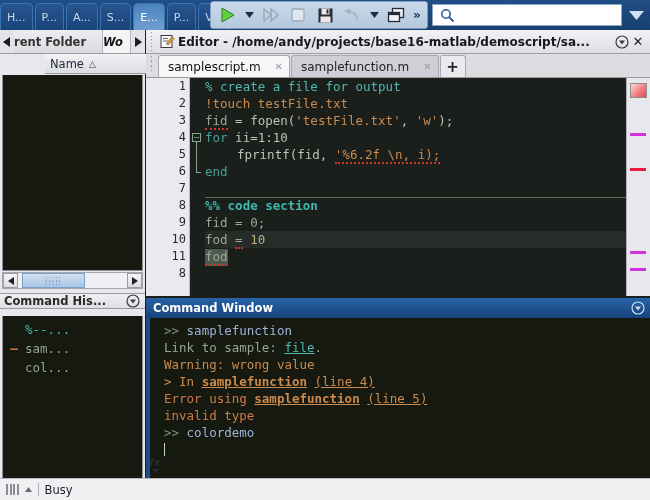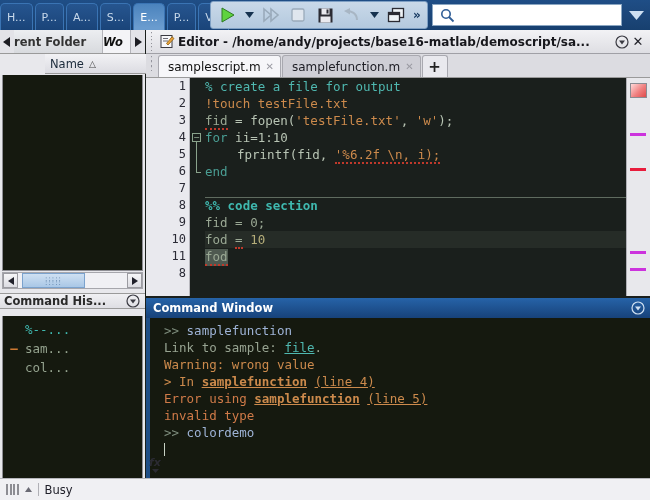--- a/index.html
+++ b/index.html
@@ -153,21 +153,21 @@
   .circ-btn { width:16px;height:16px; display:flex;align-items:center;justify-content:center; }
   .x-btn { width:16px;height:16px; display:flex;align-items:center;justify-content:center; font-size:13px; color:#23232a; font-weight:bold;}
 
   .ed-tabbar {
     position: absolute; left: 0; top: 24px; width: 504px; height: 24px;
     background: #dcdce1; display: flex; align-items: flex-end; padding-left: 4px;
     border-bottom: 1px solid #9a9a9a;
   }
   .tabgrip { width:8px; color:#90909a; font-size:9px; line-height:5px; align-self:center; padding-bottom:4px;}
   .etab {
-    height: 22px; display: flex; align-items: center; gap: 5px;
+    height: 22px; display: flex; align-items: center; gap: 14px;
     padding: 0 6px 0 9px; font-size: 12px; color: #1d1d24;
     background: #cfcfd6; border: 1px solid #a9a9b0; border-bottom: none;
     border-radius: 3px 3px 0 0; margin-right: 1px;
   }
   .etab.sel { background: #f6f6f9; color: #111; }
   .etab .xc { color: #9a9aa2; font-size: 10px; }
   .etab-plus {
     height: 22px; width: 26px; display:flex; align-items:center; justify-content:center;
     background: #e9e9ee; border: 1px solid #a9a9b0; border-bottom: none;
     border-radius: 3px 3px 0 0; font-size: 15px; color: #222; font-weight: bold;

